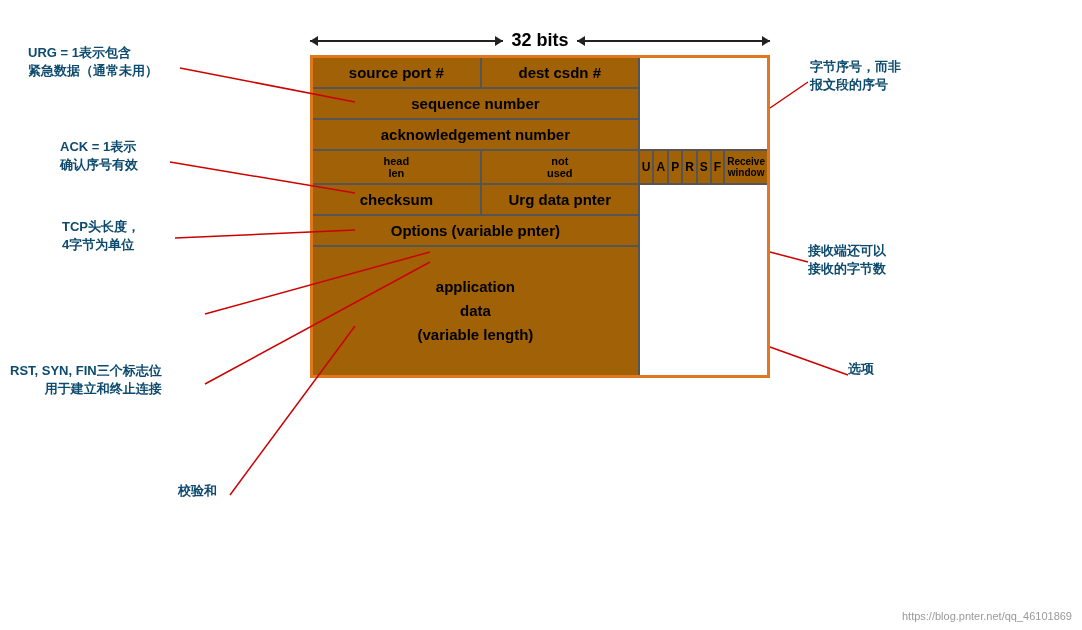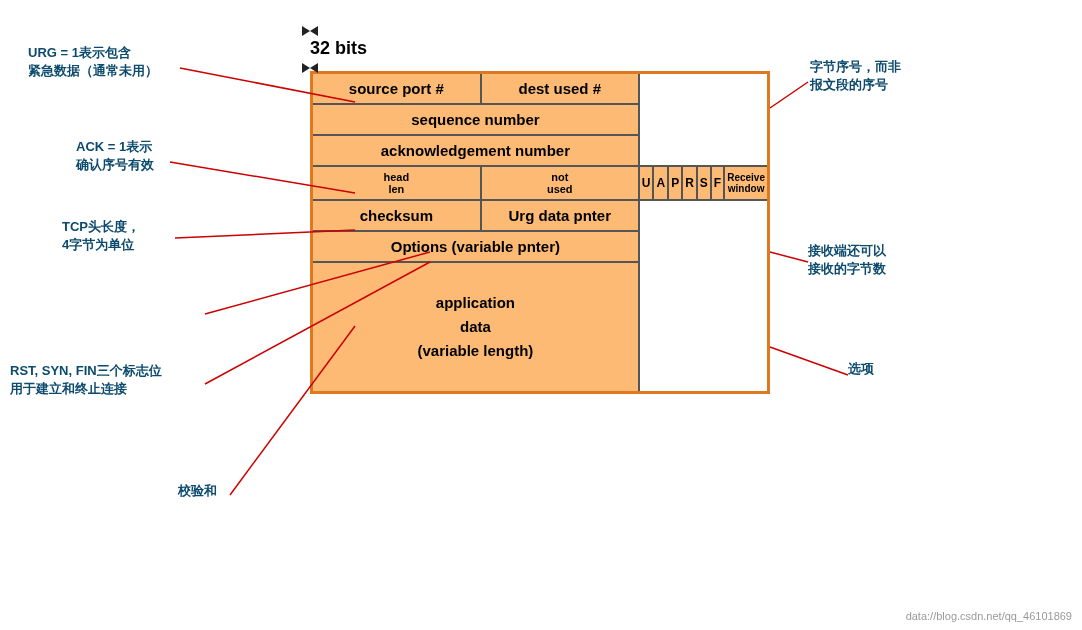--- a/index.html
+++ b/index.html
@@ -27,24 +27,23 @@
       width: 460px;
     }
 
     .bits-label {
       text-align: center;
       font-size: 18px;
       font-weight: bold;
       margin-bottom: 4px;
       position: relative;
       display: flex;
-      align-items: flex-start;
+      align-items: center;
       justify-content: center;
       gap: 8px;
-      flex-direction: column;
     }
     .bits-label .arrow-line {
       flex: 1;
       height: 2px;
       background: #222;
       position: relative;
     }
     .bits-label .arrow-line::before {
       content: '';
       position: absolute;
@@ -67,21 +66,21 @@
       width: 100%;
       border: 3px solid #e07820;
     }
 
     .tcp-table td, .tcp-table th {
       border: 2px solid #555;
       text-align: center;
       font-size: 15px;
       font-weight: bold;
       padding: 6px 4px;
-      background: #fdba74;
+      background: #a16207;
     }
 
     .tcp-table .row-split td {
       width: 50%;
     }
 
     
     .flags-row td {
       font-size: 12px;
       padding: 4px 2px;
@@ -133,21 +132,21 @@
       <div class="arrow-line"></div>
       <span>32 bits</span>
       <div class="arrow-line"></div>
     </div>
 
     <table class="tcp-table">
 
       <tbody>
           <tr class="row-split">
         <td>source port #</td>
-        <td>dest used #</td>
+        <td>dest csdn #</td>
       </tr>
 
       <tr>
         <td colspan="2">sequence number</td>
       </tr>
 
       <tr>
         <td colspan="2">acknowledgement number</td>
       </tr>
 
@@ -176,26 +175,26 @@
         <td colspan="2" class="app-data-cell">
           application<br>data<br>(variable length)
         </td>
       </tr>
     </tbody>
       </table>
   </div>
 
   <div class="annotation" style="left:28px; top:44px;">URG = 1表示包含<br>紧急数据（通常未用）</div>
 
-  <div class="annotation" style="left:60px; top:138px;margin-left:16px;">ACK = 1表示<br>确认序号有效</div>
+  <div class="annotation" style="left:60px; top:138px;">ACK = 1表示<br>确认序号有效</div>
 
   <div class="annotation" style="left:62px; top:218px;">TCP头长度，<br>4字节为单位</div>
 
 
-  <div class="annotation" style="left:10px; top:362px;">RST, SYN, FIN三个标志位<br>用于建立和终止连接</div>
+  <div class="annotation" style="left:10px; top:362px;text-align:right;">RST, SYN, FIN三个标志位<br>用于建立和终止连接</div>
 
   <div class="annotation" style="left:178px; top:482px;text-align:right;">校验和</div>
 
   <div class="annotation" style="left:808px; top:242px;">接收端还可以<br>接收的字节数</div>
 
   <div class="annotation" style="left:810px; top:58px;">字节序号，而非<br>报文段的序号</div>
 
   <div class="annotation" style="left:848px; top:360px;">选项</div>
 
   <svg class="lines-svg">
@@ -212,15 +211,15 @@
 
     <line x1="230" y1="495" x2="355" y2="326" stroke="#cc0000" stroke-width="1.5"></line>
 
     <line x1="808" y1="82" x2="770" y2="108" stroke="#cc0000" stroke-width="1.5"></line>
 
     <line x1="808" y1="262" x2="770" y2="252" stroke="#cc0000" stroke-width="1.5"></line>
 
     <line x1="848" y1="375" x2="770" y2="347" stroke="#cc0000" stroke-width="1.5"></line>
   </svg>
 
-  <div class="watermark">data://blog.csdn.net/qq_46101869</div>
+  <div class="watermark">https://blog.pnter.net/qq_46101869</div>
 
 </div>
 
 </body></html>

